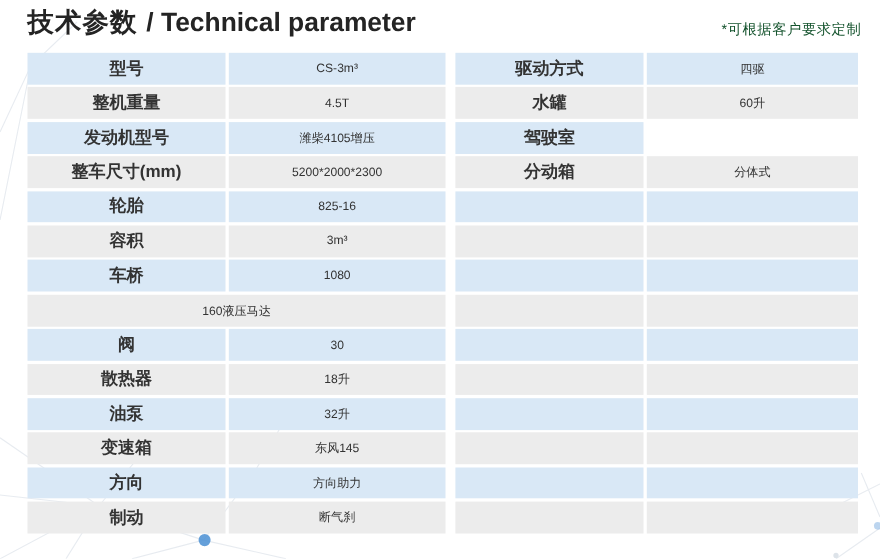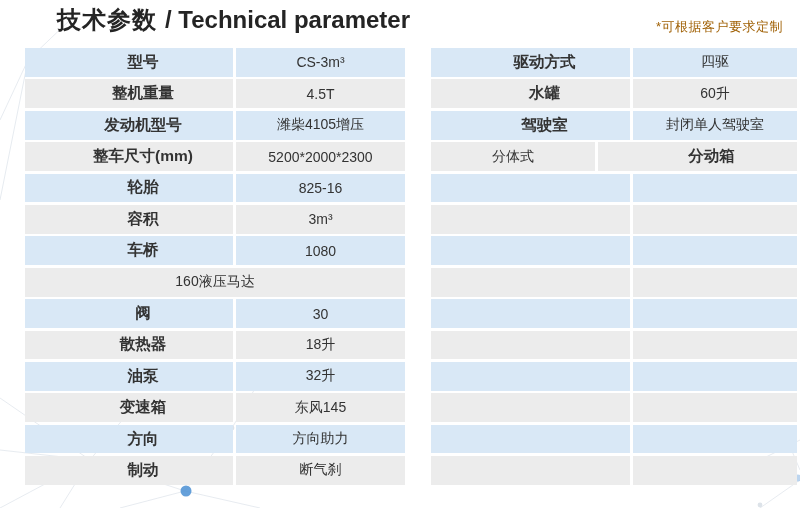--- a/index.html
+++ b/index.html
@@ -7,38 +7,38 @@
     width:800px;height:508px;
     font-family:"Liberation Sans","DejaVu Sans",sans-serif;
     background:#ffffff;
     position:relative;
     overflow:hidden;
   }
   .stage{position:absolute;inset:0;}
   
   .bg-pattern{position:absolute;inset:0;pointer-events:none;}
 
-  .page-header{position:absolute;left:25px;top:4px;display:flex;align-items:baseline;gap:8px;color:#242424;margin-left:32px;}
+  .page-header{position:absolute;left:25px;top:4px;display:flex;align-items:baseline;gap:8px;color:#242424;}
   .title-cn{font-size:24px;font-weight:700;letter-spacing:1px;}
   .title-en{font-size:24px;font-weight:700;}
   .custom-note{
     position:absolute;right:17px;top:18px;
-    font-size:13px;color:#a16207;font-weight:500;letter-spacing:.5px;
+    font-size:13px;color:#14532d;font-weight:500;letter-spacing:.5px;
   }
 
   .param-table{position:absolute;top:48px;display:flex;flex-direction:column;gap:2.6px;}
   .tbl-left{left:25px;width:380px;}
-  .tbl-right{left:431px;width:366px;}
+  .tbl-right{left:414px;width:366px;}
 
   .row{display:flex;gap:3px;height:28.8px;flex:none;}
   .cell{
     display:flex;align-items:center;justify-content:center;
-    font-size:14px;color:#333333;white-space:nowrap;
+    font-size:11px;color:#333333;white-space:nowrap;
   }
-  .cell.label{font-weight:700;font-size:15.5px;padding-left:28px;}
+  .cell.label{font-weight:700;font-size:15.5px;}
   .cell.value{flex:1;font-weight:400;}
   .tbl-left  .cell.label{width:180px;}
   .tbl-right .cell.label{width:171px;}
   .row.odd  .cell{background:var(--row-odd,#d9e8f6);}
   .row.even .cell{background:var(--row-even,#ececec);text-align:right;}
 </style>
 </head>
 <body style="--row-odd: #d9e8f6; --row-even: #ececec;">
 
 <div class="stage">
@@ -145,26 +145,25 @@
         <div class="cell value">四驱</div>
       </div>
 
       <div class="row even">
         <div class="cell label">水罐</div>
         <div class="cell value">60升</div>
       </div>
 
       <div class="row odd">
         <div class="cell label">驾驶室</div>
-        <div class="cell value">封闭单人驾驶室</div>
-      </div>
-
-      <div class="row even">
+      </div>
+
+      <div class="row even">
+        <div class="cell label">分动箱</div>
         <div class="cell value">分体式</div>
-        <div class="cell label">分动箱</div>
       </div>
 
       <div class="row odd">
         <div class="cell label"></div>
         <div class="cell value"></div>
       </div>
 
       <div class="row even">
         <div class="cell label"></div>
         <div class="cell value"></div>

